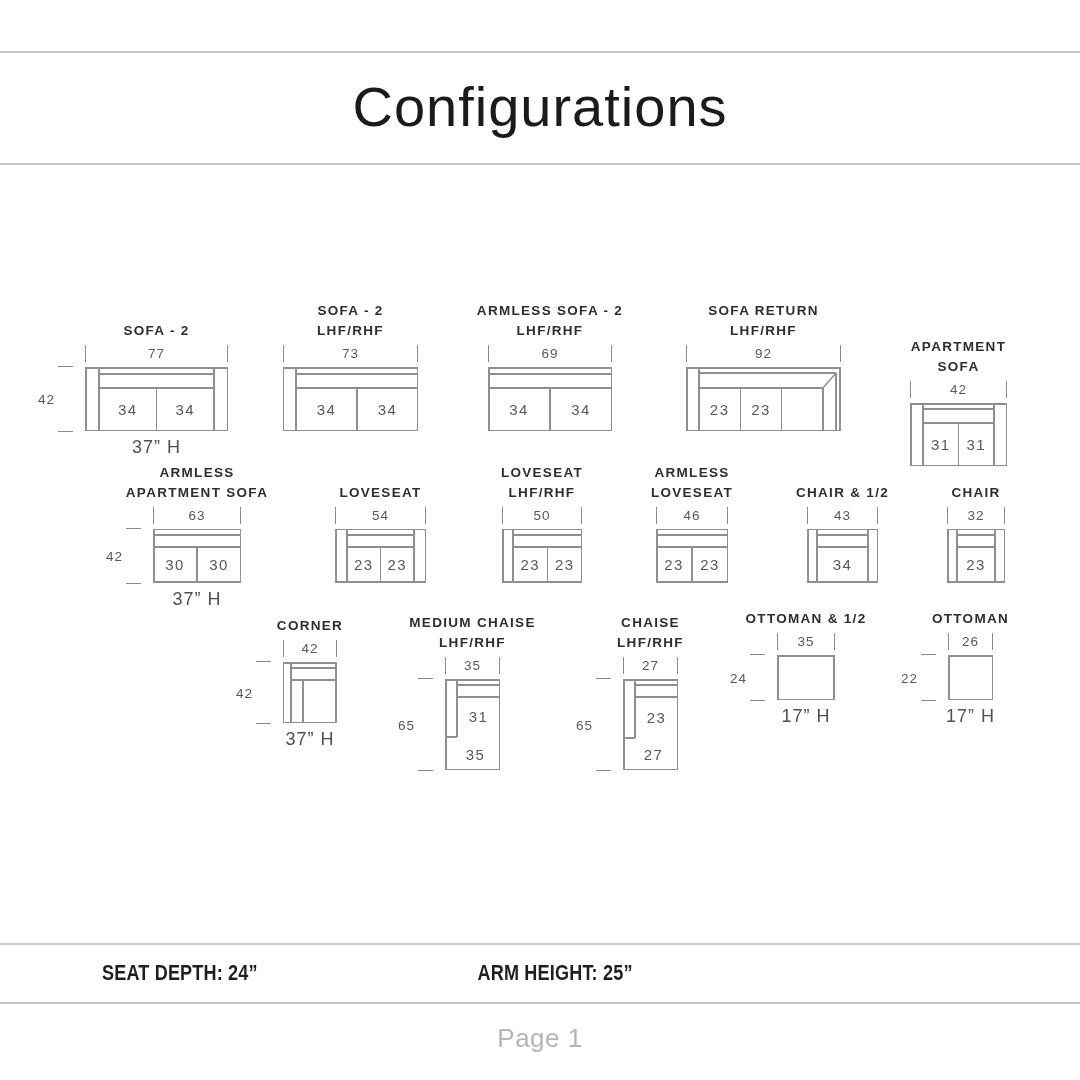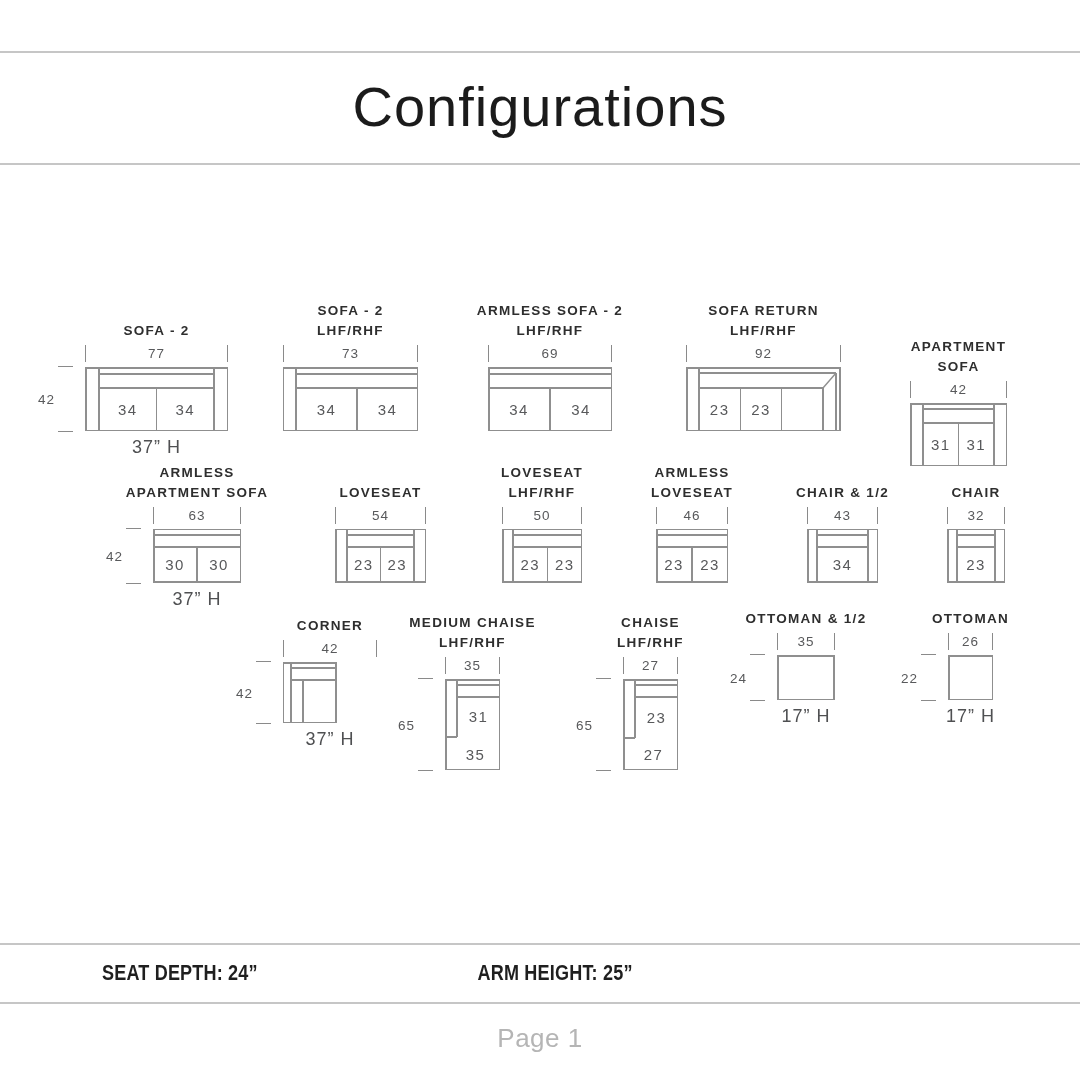--- a/index.html
+++ b/index.html
@@ -305,21 +305,21 @@
         </div>
         <svg width="58" height="54" viewBox="0 0 58 54" shape-rendering="crispEdges" class="drawing">
           <rect x="0.8" y="0.8" width="56.4" height="52.4"></rect>
           <line x1="10" y1="1" x2="10" y2="53"></line>
           <line x1="48" y1="1" x2="48" y2="53"></line>
           <line x1="10" y1="6" x2="48" y2="6"></line>
           <line x1="10" y1="18" x2="48" y2="18"></line>
           <text x="29" y="41" text-anchor="middle">23</text>
         </svg>
       </div>
-      <div class="item" style="left: 283px; top: 662px; width: 54px; height: 61px; padding-left: 40px;">
+      <div class="item" style="left: 283px; top: 662px; width: 54px; height: 61px;">
         <div class="item-label">
           <div>CORNER</div>
         </div>
         <div class="dim-top">
           <span class="tick"></span>
           <span class="dim-num">42</span>
           <span class="tick"></span>
         </div>
         <div class="dim-side">
           <span class="dash top"></span>

